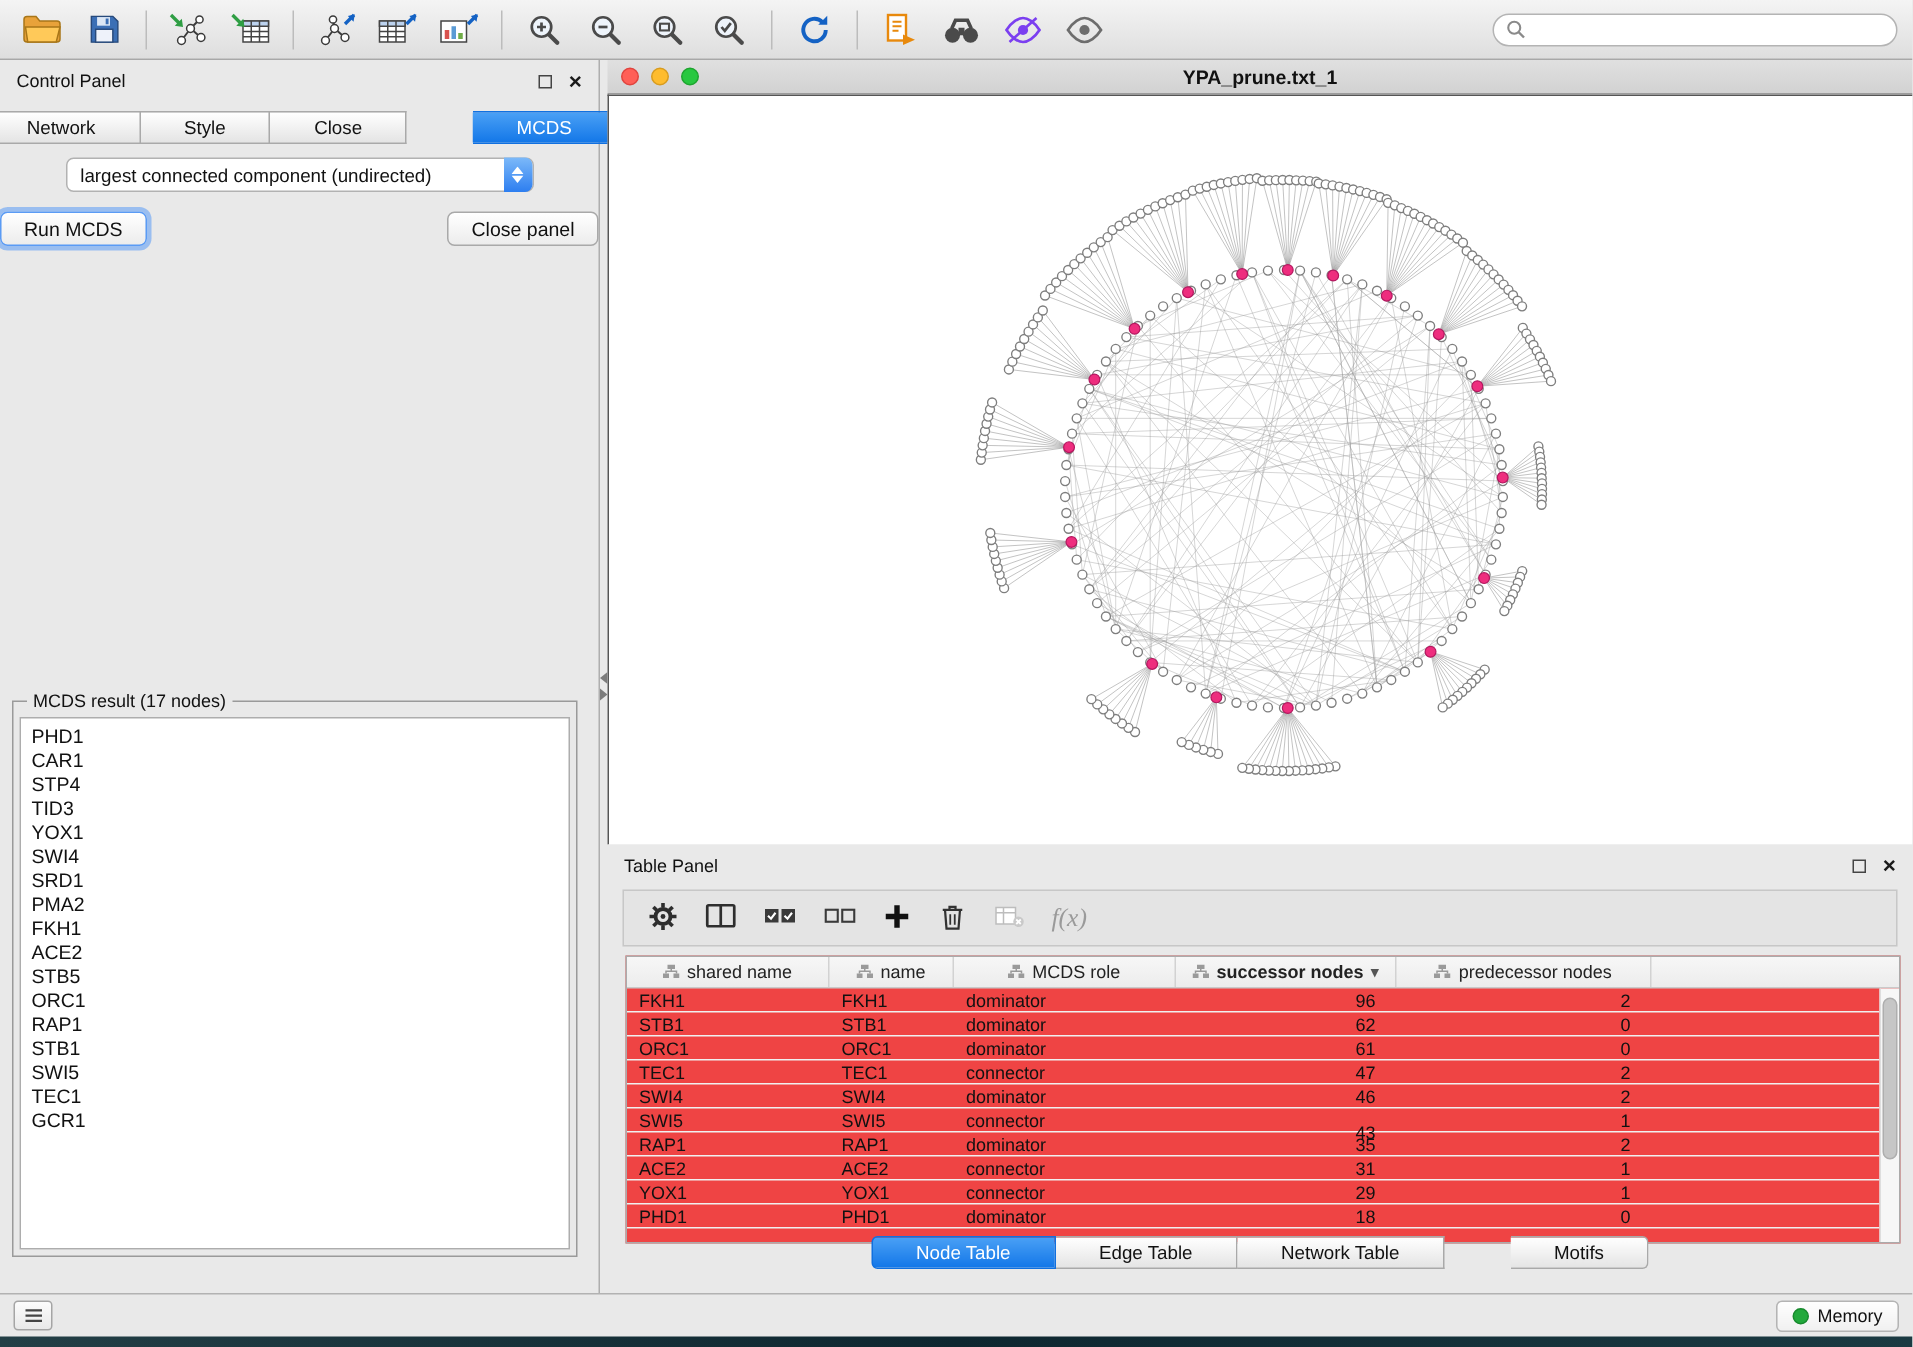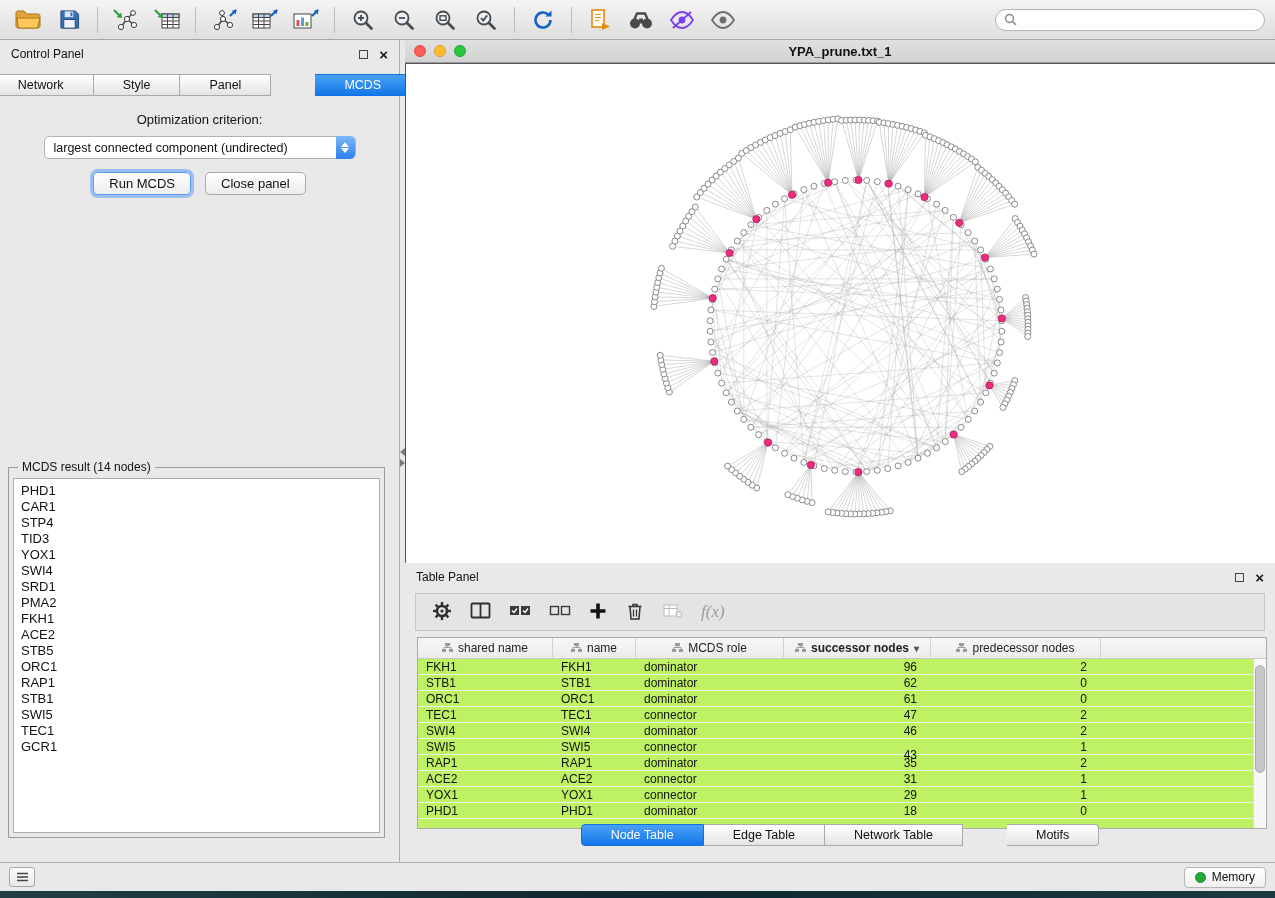--- a/index.html
+++ b/index.html
@@ -29,21 +29,21 @@
     padding:3px 29px; font-size:12.5px; color:#111; cursor:default; }
   .seg-btn:first-child { border-left:1px solid #a9a9a9; border-radius:4px 0 0 4px; }
   .seg-btn:last-child { border-radius:0 4px 4px 0;margin-left:44px; }
   .seg-btn.selected { background:linear-gradient(#4aa0f5,#1377e8); border-color:#1070e0; color:#fff; }
 
   .opt-label { text-align:center; margin-top:16px; font-size:13px; }
   .dropdown { margin:9px auto 0; width:312px; height:23px; background:#fff; border:1px solid #b2b2b2;
     border-radius:5px; display:flex; align-items:center; padding-left:9px; font-size:12.5px; position:relative; }
   .dd-stepper { position:absolute; right:0; top:-1px; bottom:-1px; width:19px; border-radius:0 5px 5px 0;
     background:linear-gradient(#7cb9f9,#2d7ef0); display:flex; flex-direction:column; align-items:center; justify-content:center; gap:1px; }
-  .btn-row { margin-top:13px; display:flex; justify-content:center; gap:14px; }
+  .btn-row { margin-top:13px; display:flex; justify-content:space-between; gap:14px; }
   .push-btn { background:linear-gradient(#ffffff,#ececec); border:1px solid #a9a9a9; border-radius:5px;
     padding:3px 15px; font-size:13px; color:#111; }
   .push-btn.focused { box-shadow:0 0 0 3px rgba(90,155,245,.55); border-color:#5a9bf5; }
 
   .groupbox { position:absolute; left:8px; top:427px; width:377px; bottom:24px; border:1px solid #9a9a9a; }
   .groupbox-title { position:absolute; top:-8px; left:9px; background:#e9e9e9; padding:0 4px; font-size:12px; }
   .mcds-list { position:absolute; left:4px; right:4px; top:10px; bottom:4px; background:#fff;
     border:1px solid #adadad; overflow:hidden; padding:4px 7px; font-size:13px; line-height:16px; }
 
   .splitter-handle { position:absolute; left:399px; top:440px; width:7px; height:34px;
@@ -62,21 +62,21 @@
   .light.green { background:#28c840; border:1px solid #1ea52f; }
   .net-title { position:absolute; left:0; right:0; text-align:center; font-size:13px; font-weight:bold; color:#111; }
   .net-canvas { position:absolute; left:0; right:0; top:23px; bottom:0; background:#fff;
     border-top:1px solid #555; border-left:1px solid #555; overflow:hidden; }
 
   
   .table-panel { position:absolute; left:405px; top:563px; width:870px; height:299px; background:#e9e9e9; }
   .tp-toolbar { position:absolute; left:10px; right:10px; top:30px; height:38px; background:#e4e4e4;
     border:1px solid #c7c7c7; display:flex; align-items:center; gap:18px; padding:0 16px; }
   .fx { font-family:"Liberation Serif", serif; font-style:italic; font-size:17px; color:#9a9a9a; }
-  .table-wrap { position:absolute; left:12px; right:8px; top:74px; bottom:33px; background:#bef264; border:1px solid #ababab; }
+  .table-wrap { position:absolute; left:12px; right:8px; top:74px; bottom:33px; background:#ef4444; border:1px solid #ababab; }
   .thead { display:flex; height:21px; background:linear-gradient(#f7f7f7,#ececec); border-bottom:1px solid #c9c9c9; }
   .th { display:flex; align-items:center; justify-content:center; gap:5px; font-size:12px; color:#222;
     border-right:1px solid #d2d2d2; overflow:hidden; white-space:nowrap; }
   .th.fill { flex:1; border-right:none; }
   .sort-arrow { color:#555; font-size:10px; }
   .tbody { position:absolute; left:0; right:13px; top:21px; bottom:0; overflow:hidden; }
   .tr { display:flex; height:16px; align-items:center; border-bottom:1px solid #f0f0f0; }
   .td { font-size:12px; padding-left:8px; overflow:hidden; white-space:nowrap; }
   .td.num { text-align:right; padding-right:14px; padding-left:0; }
   .vscroll { position:absolute; right:0; top:21px; bottom:0; width:13px; background:#f7f7f7; border-left:1px solid #dedede; }
@@ -250,41 +250,40 @@
   <div class="panel-header">
     <span>Control Panel</span>
     <span class="win-controls">
       <span class="float-ic"></span>
       <span class="close-ic">×</span>
     </span>
   </div>
   <div class="seg" style="margin-top:6px;">
       <div class="seg-btn">Network</div>
       <div class="seg-btn">Style</div>
-      <div class="seg-btn">Panel</div>
+      <div class="seg-btn">Close</div>
       <div class="seg-btn selected">MCDS</div>
     </div>
-  <div class="opt-label">Optimization criterion:</div>
   <div class="dropdown">
     <span>largest connected component (undirected)</span>
     <span class="dd-stepper">
       <svg width="8" height="5" viewBox="0 0 8 5">
           <path d="M4 0L8 5H0z" fill="#fff"></path>
         </svg>
       <svg width="8" height="5" viewBox="0 0 8 5">
           <path d="M4 5L0 0h8z" fill="#fff"></path>
         </svg>
     </span>
   </div>
   <div class="btn-row">
     <button class="push-btn focused">Run MCDS</button>
     <button class="push-btn">Close panel</button>
   </div>
   <div class="groupbox">
-    <div class="groupbox-title">MCDS result (14 nodes)</div>
+    <div class="groupbox-title">MCDS result (17 nodes)</div>
     <div class="mcds-list">
         <div>PHD1</div>
         <div>CAR1</div>
         <div>STP4</div>
         <div>TID3</div>
         <div>YOX1</div>
         <div>SWI4</div>
         <div>SRD1</div>
         <div>PMA2</div>
         <div>FKH1</div>

